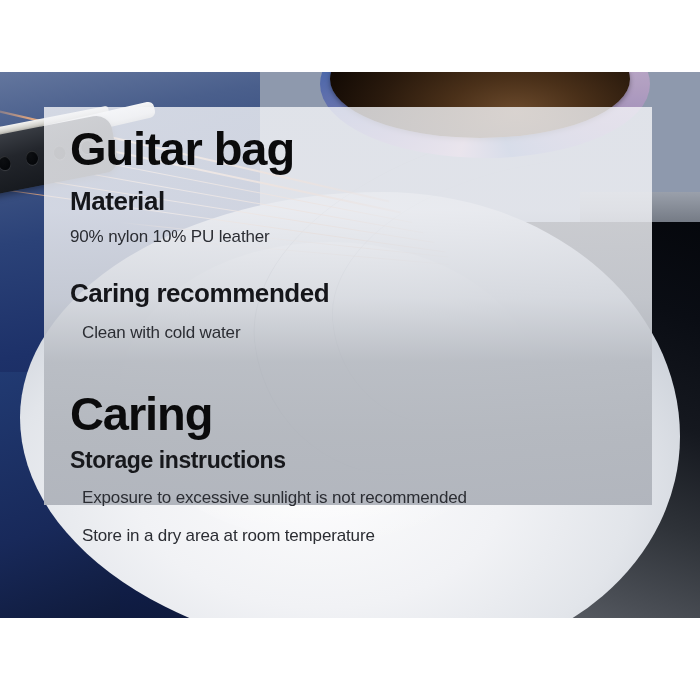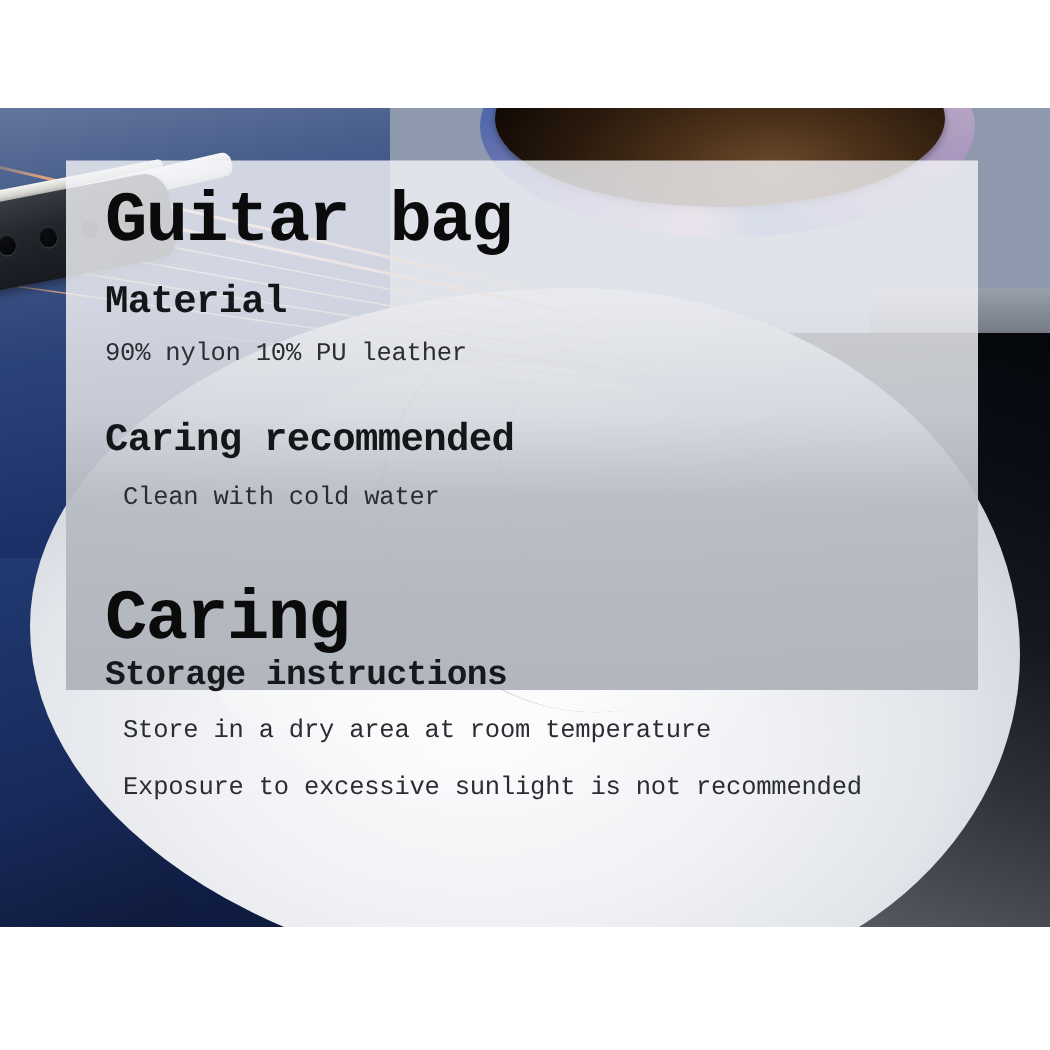--- a/index.html
+++ b/index.html
@@ -224,31 +224,30 @@
     border-radius: 6px;
     opacity: .95;
   }
 
   
   .panel {
     position: absolute;
     left: 44px;
     top: 107px;
     width: 608px;
-    height: 353px;
+    height: 398px;
     background:
       linear-gradient(180deg,
         rgba(244,245,248,.80) 0%,
         rgba(240,241,245,.84) 26%,
         rgba(214,217,223,.90) 48%,
         rgba(184,188,195,.955) 64%,
         rgba(179,183,190,.97) 82%,
         rgba(176,180,188,.97) 100%);
     box-sizing: border-box;
-    font-family: Liberation Mono, monospace;
   }
   .panel-inner {
     position: absolute;
     left: 0; top: 0;
     width: 100%; height: 100%;
     padding: 18px 26px 0 26px;
     box-sizing: border-box;
   }
 
   
@@ -285,21 +284,21 @@
     margin: 0;
   }
 
   .block-material { margin-top: 14px; }
   .block-material .body-line { margin-top: 8px; }
 
   .block-caring { margin-top: 30px; }
   .block-caring .lines { margin-top: 10px; }
 
   .block-guitar { margin-top: 44px; }
-  .block-guitar .h-sub { }
+  .block-guitar .h-sub { margin-top: 10px; }
   .block-guitar .lines { margin-top: 10px; }
 
   .lines p { margin: 12px; }
 </style>
 </head>
 <body>
 
 <div id="stage">
 
   <div class="photo">
@@ -355,21 +354,21 @@
         <h2 class="h-mid">Caring recommended</h2>
         <div class="lines">
           <p class="body-line">Clean with cold water</p>
         </div>
       </div>
 
       <div class="block-guitar">
         <h1 class="h-huge">Caring</h1>
         <h2 class="h-sub">Storage instructions</h2>
         <div class="lines">
+          <p class="body-line">Exposure to excessive sunlight is not recommended</p>
           <p class="body-line">Store in a dry area at room temperature</p>
-          <p class="body-line">Exposure to excessive sunlight is not recommended</p>
         </div>
       </div>
 
     </div>
   </div>
 
 </div>
 
 </body></html>

